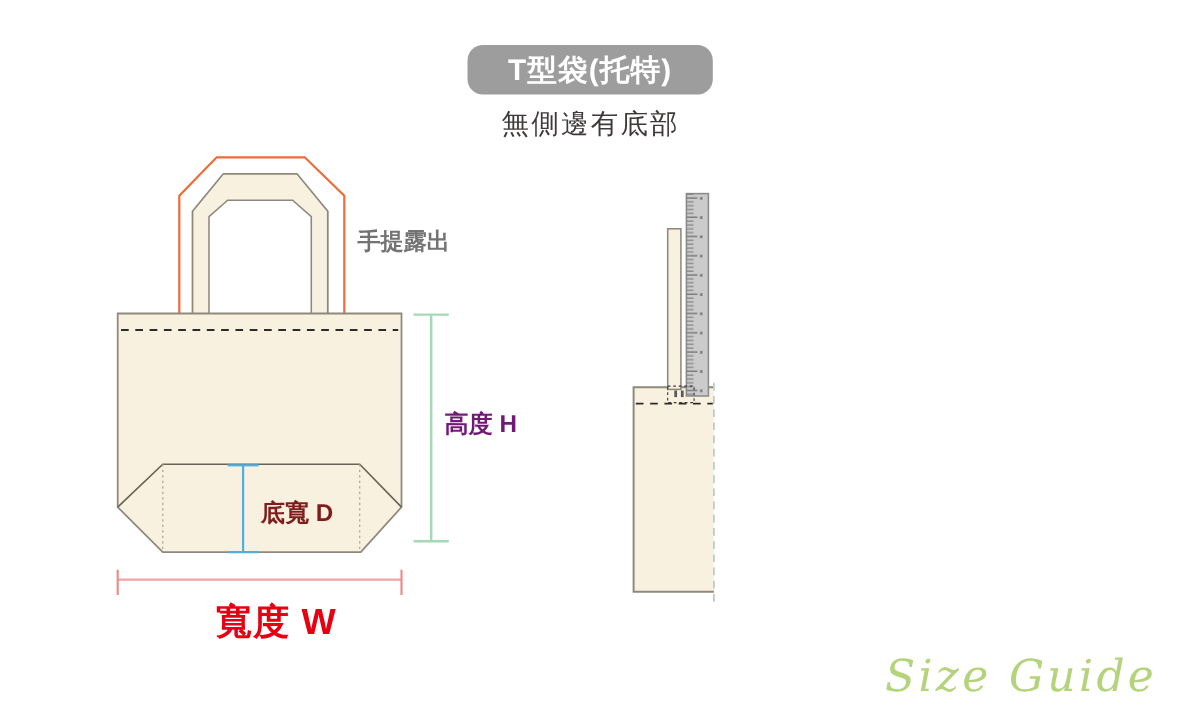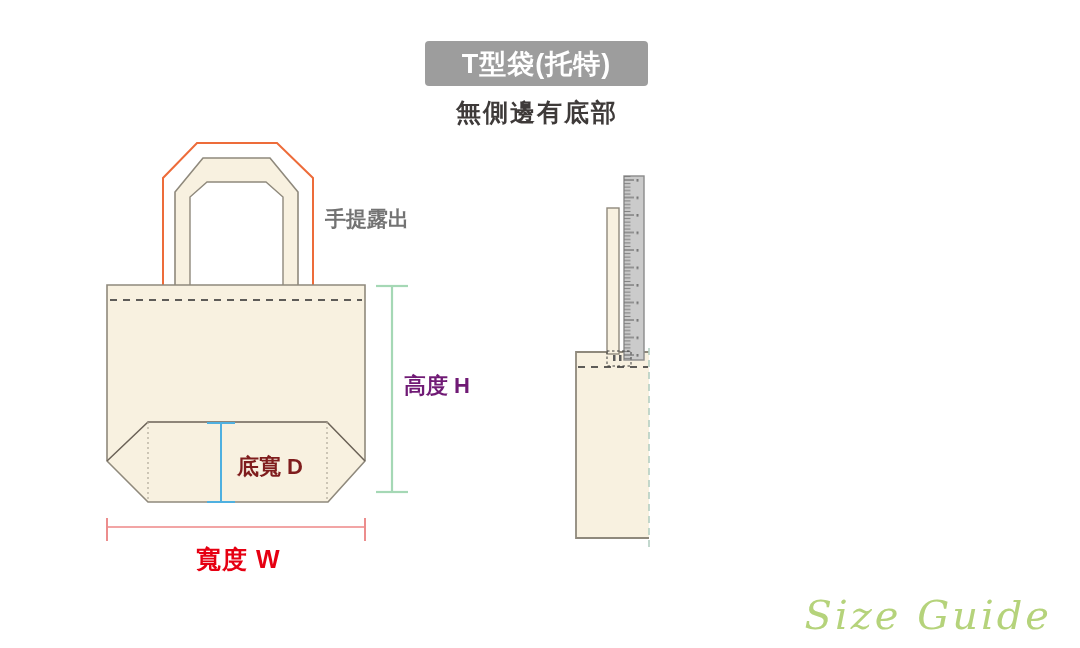--- a/index.html
+++ b/index.html
@@ -4,36 +4,36 @@
 <style>
   html,body{margin:0;padding:0;background:#fff;}
   #canvas{
     position:relative;width:1080px;height:648px;background:#ffffff;
     font-family:"Liberation Sans","DejaVu Sans",sans-serif;overflow:hidden;
   }
   .abs{position:absolute;}
   
   .title-badge{
     left:425px;top:41px;width:223px;height:45px;
-    background:#9d9d9d;border-radius:4px;
+    background:#9d9d9d;border-radius:14px;
     color:#ffffff;font-size:27px;font-weight:bold;
     display:flex;align-items:center;justify-content:center;
     letter-spacing:1px;
   }
   .subtitle{
     left:387px;top:96px;width:300px;height:30px;
-    color:#3e3a39;font-size:25px;font-weight:bold;
+    color:#3e3a39;font-size:25px;font-weight:normal;
     text-align:center;letter-spacing:2px;
   }
   
   .lbl{font-weight:bold;white-space:nowrap;}
   .lbl-handle{left:325px;top:205px;color:#737373;font-size:21px;}
   .lbl-height{left:404px;top:371px;color:#701a75;font-size:22px;}
   .lbl-bottom{left:237px;top:452px;color:#7f1d1d;font-size:22px;}
-  .lbl-width{left:196px;top:543px;color:#e60012;font-size:25px;letter-spacing:1px;}
+  .lbl-width{left:196px;top:543px;color:#e60012;font-size:33px;letter-spacing:1px;}
   
   .note-heading{left:681px;top:229px;color:#ed6c3a;font-size:23px;font-weight:bold;letter-spacing:1px;}
   .note-body{left:686px;top:276px;color:#4a4544;font-size:21px;line-height:1.55;letter-spacing:1px;}
   
   .watermark{
     right:28px;top:592px;color:#b5d37b;font-size:40px;
     font-family:"DejaVu Serif","Liberation Serif",serif;
     font-style:italic;letter-spacing:3px;white-space:nowrap;text-align:center;
   }
   svg{position:absolute;left:0;top:0;}

